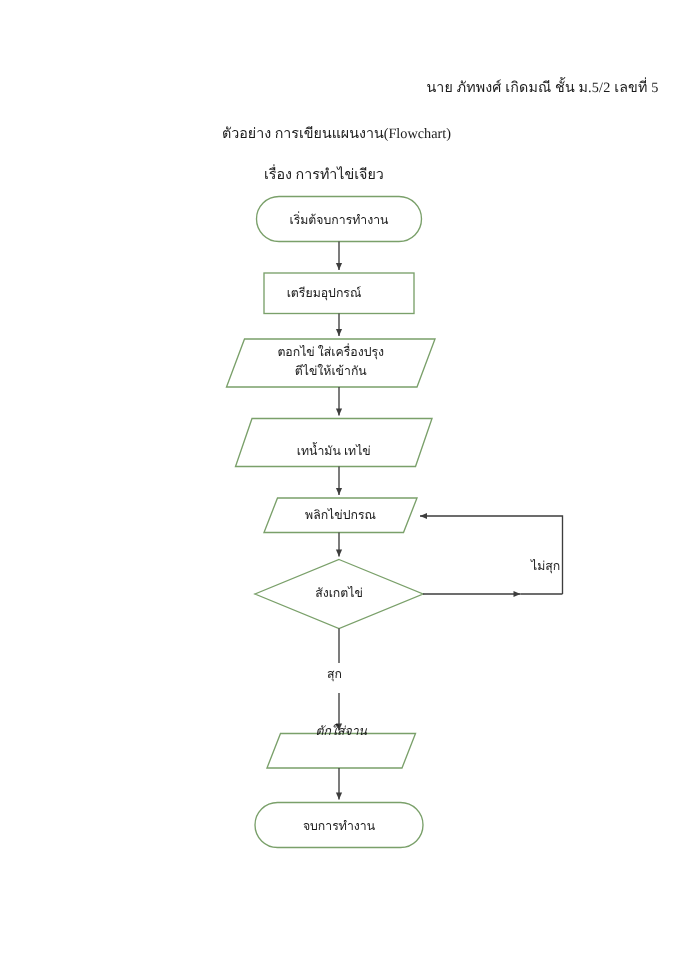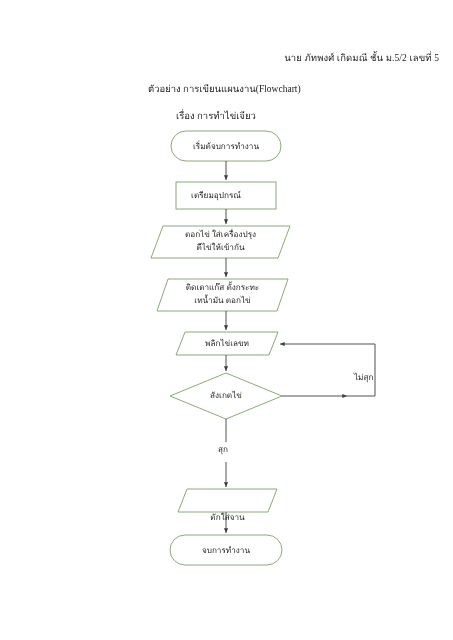--- a/index.html
+++ b/index.html
@@ -131,28 +131,27 @@
       <line x1="226" y1="512" x2="226" y2="533" stroke="#3d3d3d" stroke-width="0.9" marker-end="url(#arrowsm)"></line>
     </svg>
 
     <div class="nlabel" style="left:171px; top:141px; width:110px;">เริ่มต้จบการทำงาน</div>
 
     <div class="nlabel" style="left:176px; top:190px; width:80px;">เตรียมอุปกรณ์</div>
 
     <div class="nlabel two-line" style="left:151px; top:242px; width:139px;">ตีไข่ให้เข้ากัน</div>
     <div class="nlabel two-line" style="left:151px; top:229px; width:139px;">ตอกไข่ ใส่เครื่องปรุง</div>
 
-    <div class="nlabel two-line" style="left:157px; top:282px; width:131px;">ติดเตาแก๊ส ตั้งกระทะ</div>
-    <div class="nlabel two-line" style="left:157px; top:295px; width:131px;">เทน้ำมัน ตอกไข่</div>
+    <div class="nlabel two-line" style="left:157px; top:295px; width:131px;">เทน้ำมัน เทไข่</div>
 
-    <div class="nlabel" style="left:176px; top:338px; width:102px;">พลิกไข่เลขท</div>
+    <div class="nlabel" style="left:176px; top:338px; width:102px;">พลิกไข่ปกรณ</div>
 
     <div class="nlabel" style="left:186px; top:390px; width:80px;">สังเกตไข่</div>
 
-    <div class="nlabel" style="left:178px; top:512px; width:99px;">ตักใส่จาน</div>
+    <div class="nlabel" style="left:178px; top:482px; width:99px;font-style:italic;">ตักใส่จาน</div>
 
     <div class="nlabel" style="left:170px; top:545px; width:112px;">จบการทำงาน</div>
 
     <div class="edge-label" style="left:354px; top:371px;">ไม่สุก</div>
 
     <div class="edge-label" style="left:218px; top:443px;">สุก</div>
   </div>
 
 </div>
 

